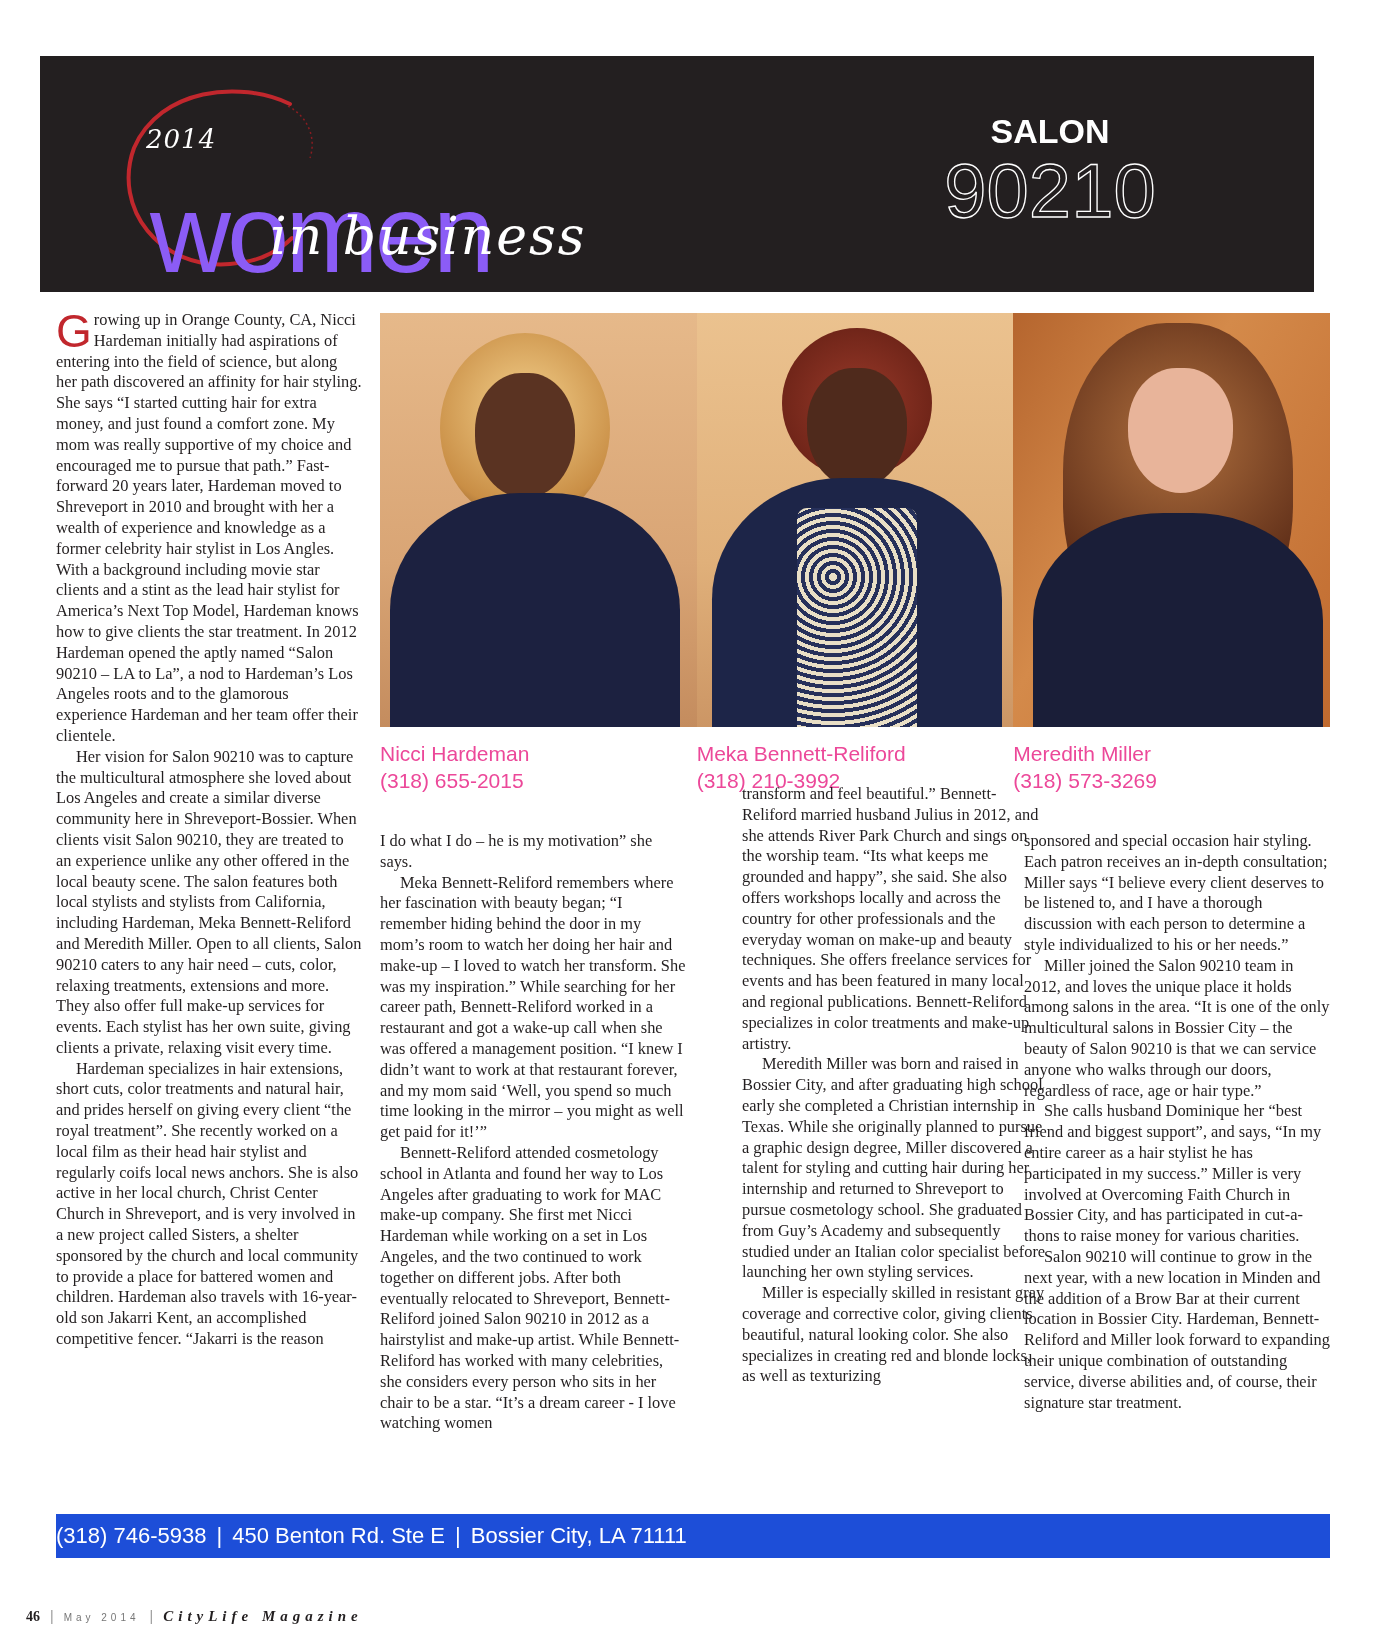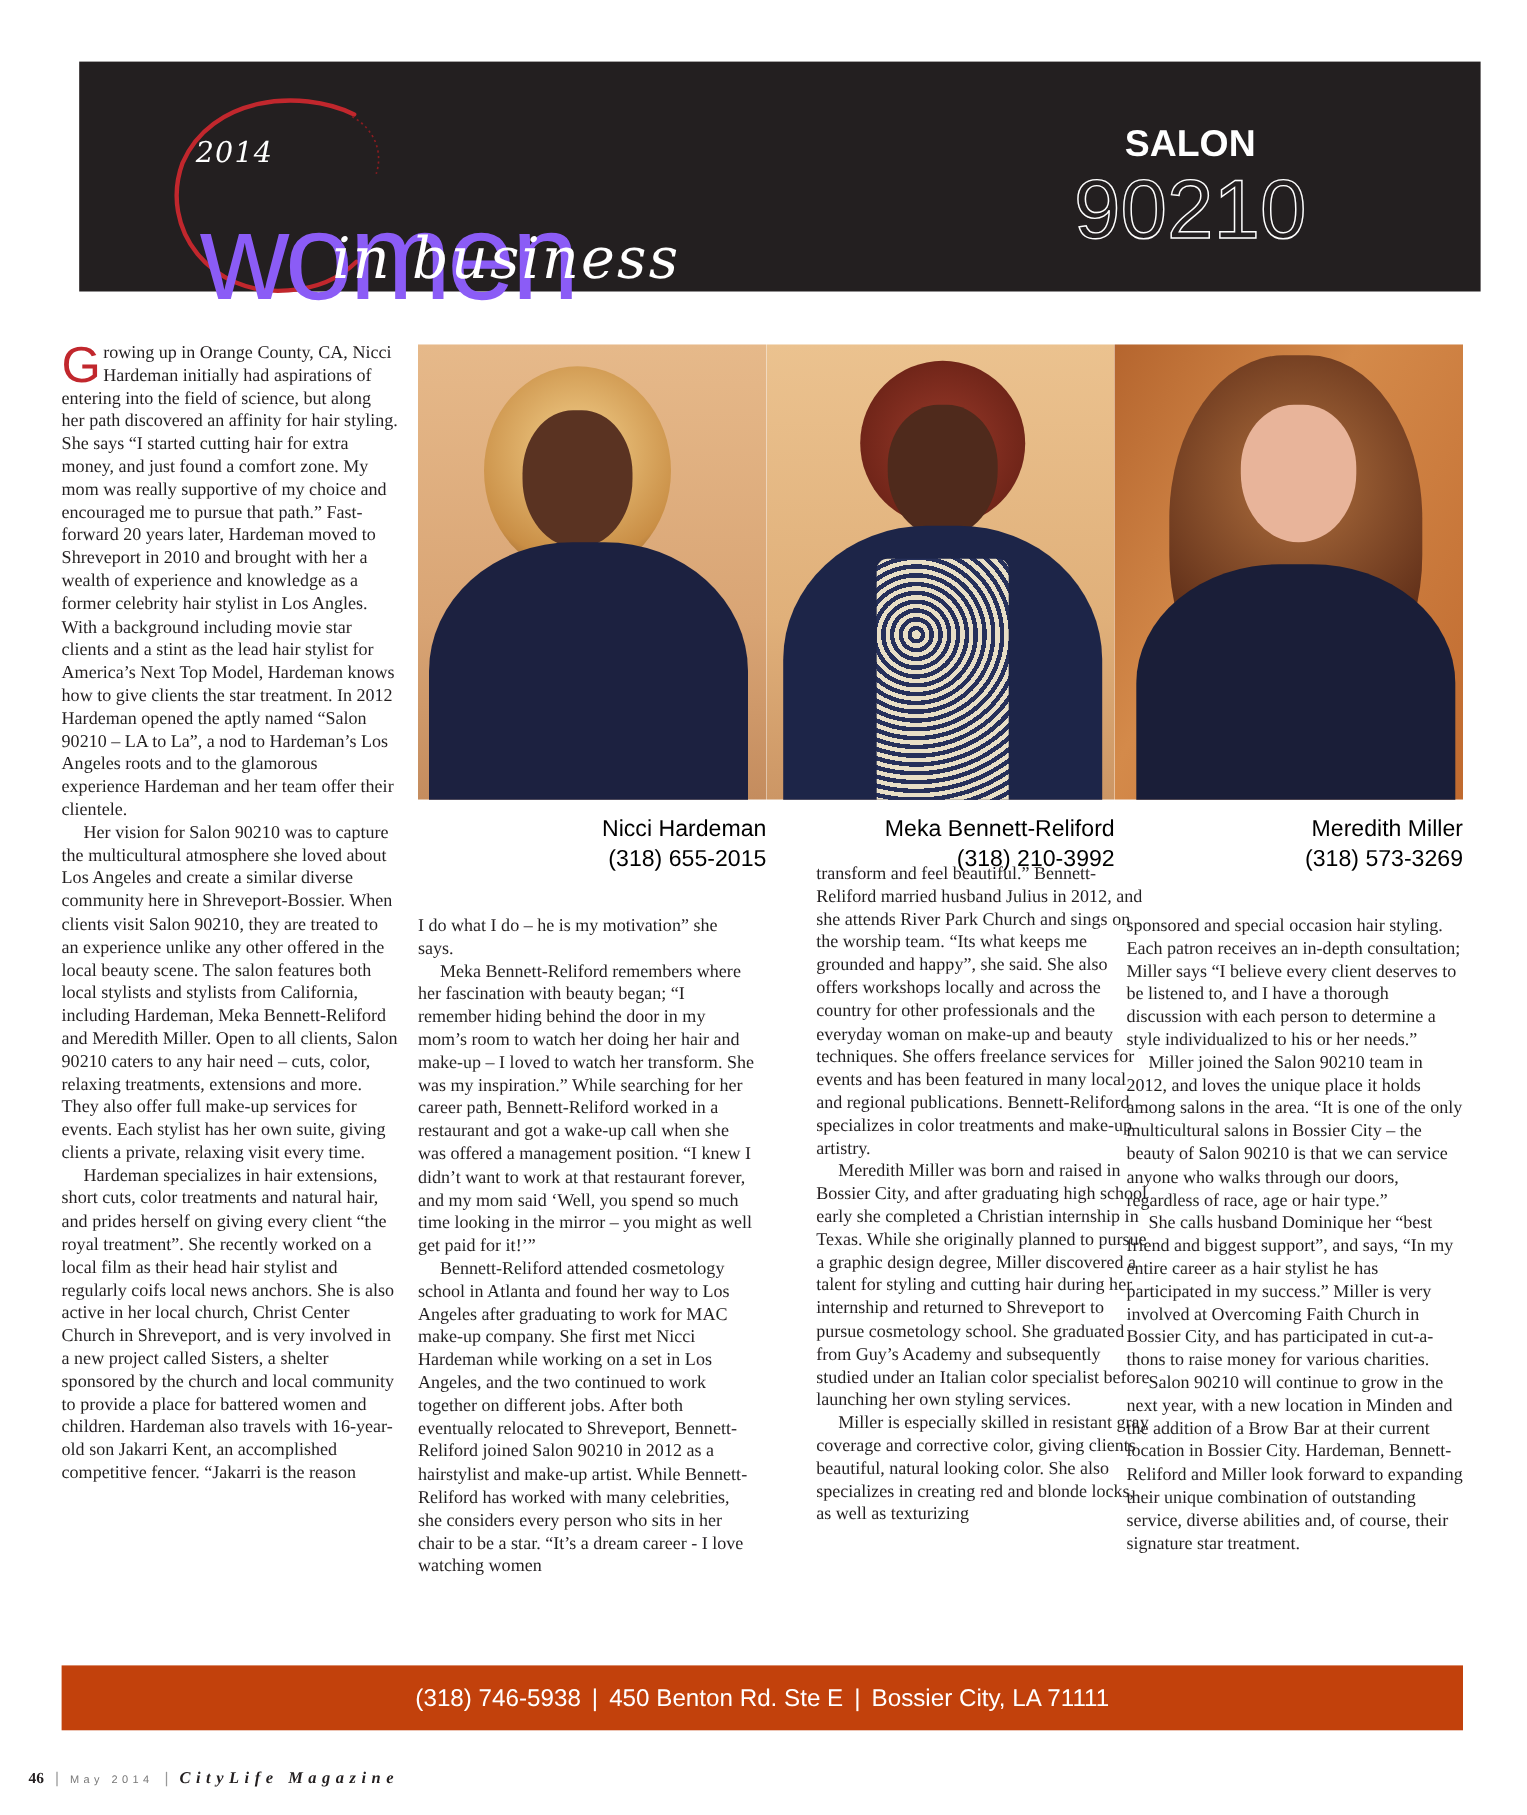--- a/index.html
+++ b/index.html
@@ -1,20 +1,20 @@
 <!DOCTYPE html>
 <html><head>
 <meta charset="utf-8">
 <style>
   * { box-sizing: border-box; margin: 0; padding: 0; }
   html, body { width: 1388px; height: 1650px; background: #ffffff; overflow: hidden; }
   body { position: relative; font-family: "Liberation Serif", "DejaVu Serif", serif; color: #231f20; }
 
   .header-band {
-    position: absolute; left: 72px; top: 56px; width: 1274px; height: 209px;
+    position: absolute; left: 40px; top: 56px; width: 1274px; height: 236px;
     background: #231f20;
   }
   .logo { position: absolute; left: 80px; top: 22px; width: 520px; height: 190px; }
   .logo svg { position: absolute; left: 0; top: 0; }
   .logo-year {
     position: absolute; left: 26px; top: 46px; color: #fff;
     font-family: "DejaVu Serif", serif; font-style: italic; font-size: 26px; letter-spacing: 1px;
   }
   .logo-word {
     position: absolute; left: 30px; top: 62px; color: #8b5cf6;
@@ -35,40 +35,40 @@
   .photo { position: relative; width: 316.7px; height: 414px; overflow: hidden; }
   .photo .bg { position: absolute; inset: 0; }
   .p1 .bg { background: linear-gradient(180deg, #e6b98a 0%, #d9a575 60%, #c48c5e 100%); }
   .p2 .bg { background: linear-gradient(180deg, #ebc28f 0%, #e0b07a 60%, #cc9665 100%); }
   .p3 .bg { background: linear-gradient(120deg, #b5652e 0%, #d48a4a 40%, #c06a2f 100%); }
   .hair { position: absolute; border-radius: 50%; }
   .face { position: absolute; border-radius: 46% 46% 50% 50%; }
   .body { position: absolute; border-radius: 45% 45% 0 0; }
 
   .captions { position: absolute; left: 380px; top: 740px; width: 950px; display: flex; }
-  .caption { width: 316.7px; text-align: right; font-family: "Liberation Sans", sans-serif; font-size: 21px; line-height: 27px; color: #000000; }
+  .caption { width: 316.7px; text-align: left; font-family: "Liberation Sans", sans-serif; font-size: 21px; line-height: 27px; color: #ec4899; }
 
   .col {
     position: absolute; font-size: 16.4px; line-height: 20.8px; color: #231f20; text-align: left;
     font-family: "Liberation Serif", "DejaVu Serif", serif;
   }
   .col p { margin: 0; }
   .col p.indent { text-indent: 20px; }
   .c1 { left: 56px; top: 310px; width: 306px; }
   .c2 { left: 380px; top: 831px; width: 306px; }
   .c3 { left: 702px; top: 784px; width: 306px; margin-left: 40px; }
   .c4 { left: 1024px; top: 831px; width: 306px; }
   .dropcap {
     float: left; font-family: "Liberation Sans", sans-serif; font-weight: 300; color: #c1272d;
     font-size: 46px; line-height: 38px; margin: 2px 2px 0 0;
   }
 
   .contact-bar {
-    position: absolute; left: 56px; top: 1514px; width: 1274px; height: 59px; background: #c2410c;
-    display: flex; align-items: center; justify-content: center; color: #fff;
+    position: absolute; left: 56px; top: 1514px; width: 1274px; height: 44px; background: #1d4ed8;
+    display: flex; align-items: center; justify-content: flex-start; color: #fff;
     font-family: "Liberation Sans", sans-serif; font-size: 22px;
   }
   .contact-bar .sep { margin: 0 10px; }
 
   .page-footer {
     position: absolute; left: 26px; top: 1608px; display: flex; align-items: baseline; font-size: 14px; color: #231f20;
   }
   .pf-num { font-family: "Liberation Serif", serif; font-weight: bold; font-size: 14px; }
   .pf-sep { color: #999; margin: 0 10px; font-family: "Liberation Sans", sans-serif; }
   .pf-date { font-family: "Liberation Sans", sans-serif; color: #777; letter-spacing: 4px; font-size: 10px; }

